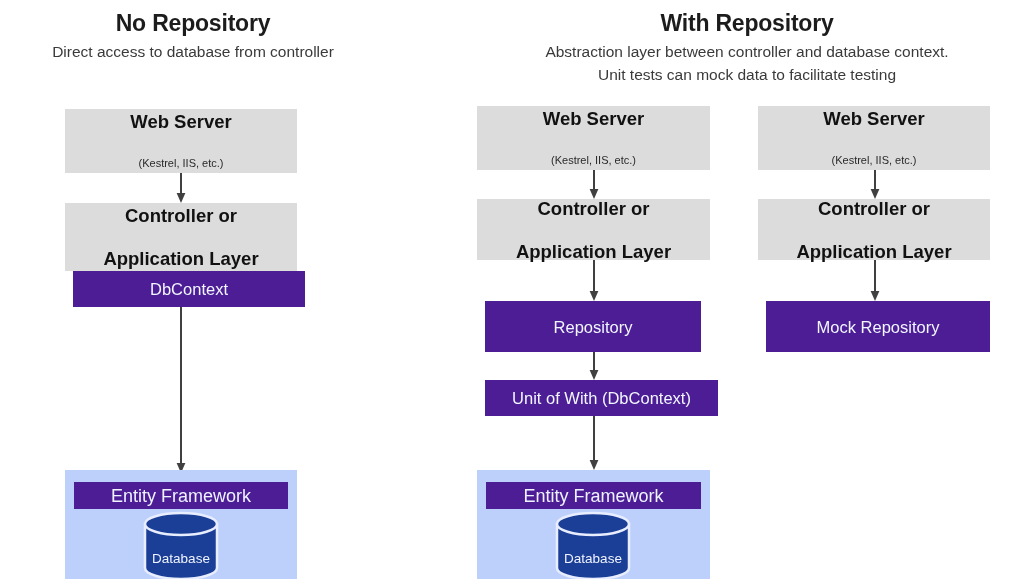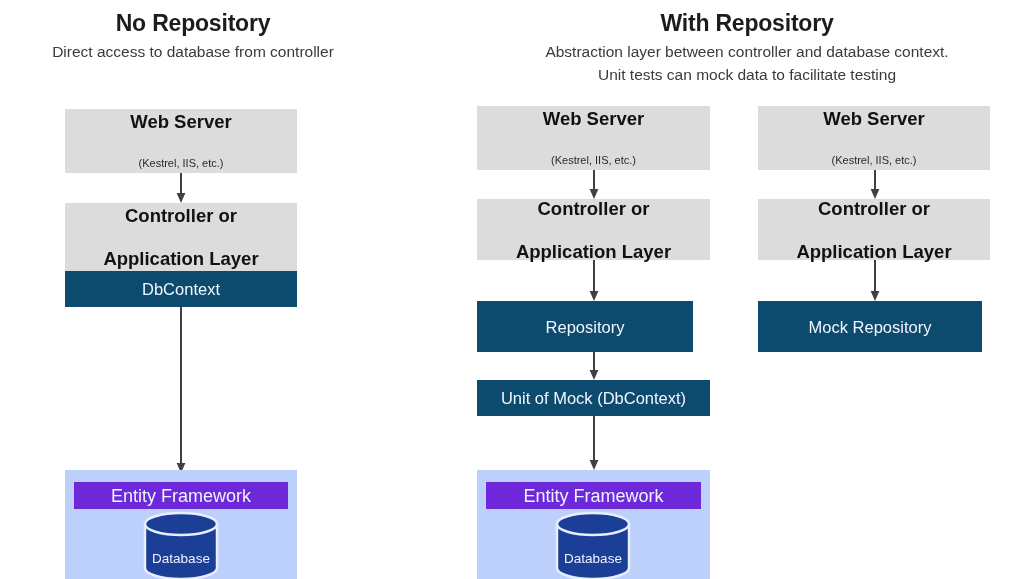--- a/index.html
+++ b/index.html
@@ -50,27 +50,28 @@
     flex-direction: column;
     align-items: center;
     justify-content: center;
     text-align: center;
   }
   .box-gray {
     background: #dcdcdc;
     gap: 20px;
   }
   .box-blue {
-    background: #0c4a6e;
+    background: #4c1d95;
+    margin-left: 8px;
   }
   .box-lightblue {
     background: #bdd0fb;
   }
   .box-darkblue {
-    background: #6d28d9;
+    background: #4c1d95;
   }
 
   .t-bold {
     font-size: 18.5px;
     font-weight: bold;
     color: #111111;
     line-height: 23px;
     white-space: nowrap;
   }
   .t-sub {
@@ -212,21 +213,21 @@
   </div>
 
   <div class="arrow" style="left:587px; top:352px; width:14px; height:28px;">
     <svg width="14" height="28" viewBox="0 0 14 28">
       <line x1="7" y1="0" x2="7" y2="20" stroke="#404040" stroke-width="2"></line>
       <polygon points="7,28 2.6,18 11.4,18" fill="#404040"></polygon>
     </svg>
   </div>
 
   <div class="box box-blue" style="left:477px; top:380px; width:233px; height:36px;">
-    <div class="t-white">Unit of Mock (DbContext)</div>
+    <div class="t-white">Unit of With (DbContext)</div>
   </div>
 
   <div class="arrow" style="left:587px; top:416px; width:14px; height:54px;">
     <svg width="14" height="54" viewBox="0 0 14 54">
       <line x1="7" y1="0" x2="7" y2="46" stroke="#404040" stroke-width="2"></line>
       <polygon points="7,54 2.6,44 11.4,44" fill="#404040"></polygon>
     </svg>
   </div>
 
   <div class="box box-lightblue" style="left:477px; top:470px; width:233px; height:109px; justify-content:flex-start;">

